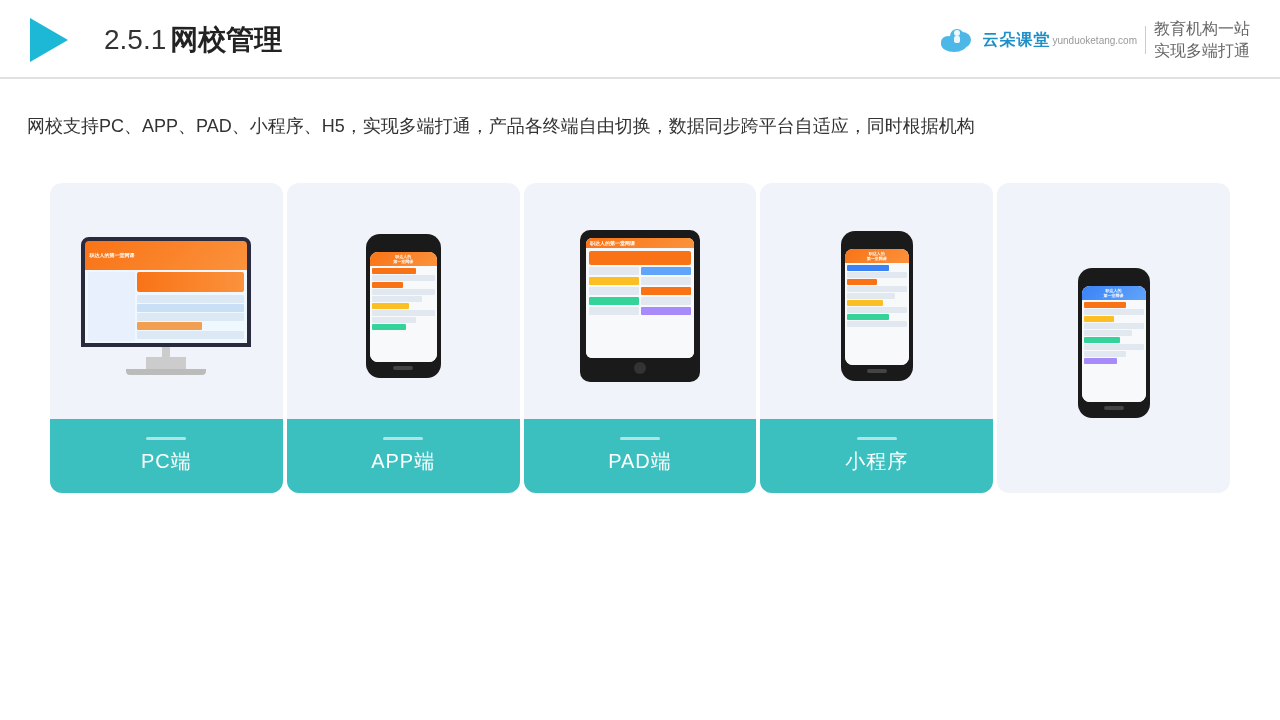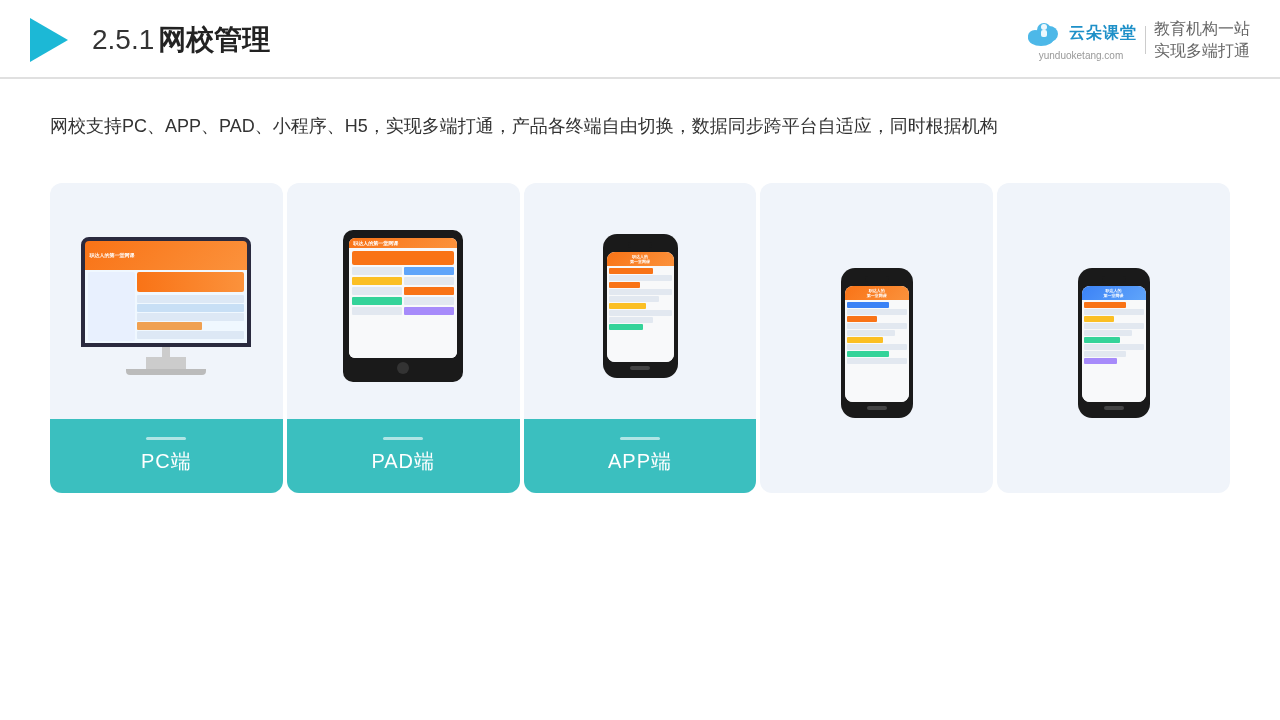--- a/index.html
+++ b/index.html
@@ -34,26 +34,27 @@
     }
     .header-title {
       font-size: 28px;
       font-weight: 600;
       color: #222;
     }
     .header-title span.num {
       font-weight: 400;
       color: #333;
       margin-right: 4px;
+      margin-left: 12px;
     }
 
     
     .logo-area {
       display: flex;
-      flex-direction: column;
+      flex-direction: row;
       align-items: center;
       gap: 2px;
     }
     .logo-cloud {
       display: flex;
       align-items: center;
       gap: 6px;
     }
     .logo-text-cn {
       font-size: 16px;
@@ -73,32 +74,32 @@
       line-height: 1.4;
       text-align: center;
     }
     .logo-url {
       font-size: 10px;
       color: #999;
     }
 
     
     .description {
-      padding: 30px 50px 10px 50px;
+      padding: 30px 50px 10px 27px;
       font-size: 18px;
       color: #333;
       line-height: 1.9;
     }
 
     
     .cards-container {
       display: flex;
       gap: 4px;
       padding: 30px 50px 20px 50px;
-      justify-content: flex-end;
+      justify-content: center;
     }
 
     .card {
       background: #f0f4fa;
       border-radius: 12px;
       flex: 1;
       display: flex;
       flex-direction: column;
       align-items: center;
       overflow: hidden;
@@ -418,20 +419,49 @@
       </div>
     </div>
     <div class="card-label">
       <div class="card-label-divider"></div>
       <span>PC端</span>
     </div>
   </div>
 
   <div class="card">
     <div class="card-image-area">
+      <div class="phone-mockup">
+        <div class="phone-notch"></div>
+        <div class="phone-screen">
+          <div class="phone-top-orange">
+            <div class="phone-top-text">职达人的<br>第一堂网课</div>
+          </div>
+          <div class="phone-bottom-content">
+            <div class="phone-row-orange"></div>
+            <div class="phone-row"></div>
+            <div class="phone-row" style="background:#f97316;width:50%"></div>
+            <div class="phone-row"></div>
+            <div class="phone-row" style="width:80%"></div>
+            <div class="phone-row" style="background:#fbbf24;width:60%"></div>
+            <div class="phone-row"></div>
+            <div class="phone-row" style="width:70%"></div>
+            <div class="phone-row" style="background:#34d399;width:55%"></div>
+          </div>
+        </div>
+        <div class="phone-home"></div>
+      </div>
+    </div>
+    <div class="card-label">
+      <div class="card-label-divider"></div>
+      <span>APP端</span>
+    </div>
+  </div>
+
+  <div class="card">
+    <div class="card-image-area">
       <div class="tablet-mockup">
         <div class="tablet-screen">
           <div class="tablet-top-bar">
             <div class="tablet-top-text">职达人的第一堂网课</div>
           </div>
           <div class="tablet-content">
             <div class="tablet-row" style="background:#f97316;height:14px;border-radius:2px"></div>
             <div style="display:flex;gap:2px;flex:1">
               <div style="flex:1;display:flex;flex-direction:column;gap:2px">
                 <div class="tablet-row"></div>
@@ -454,69 +484,44 @@
       </div>
     </div>
     <div class="card-label">
       <div class="card-label-divider"></div>
       <span>PAD端</span>
     </div>
   </div>
 
   <div class="card">
     <div class="card-image-area">
-      <div class="phone-mockup">
-        <div class="phone-notch"></div>
-        <div class="phone-screen">
-          <div class="phone-top-orange">
-            <div class="phone-top-text">职达人的<br>第一堂网课</div>
-          </div>
-          <div class="phone-bottom-content">
-            <div class="phone-row-orange"></div>
-            <div class="phone-row"></div>
-            <div class="phone-row" style="background:#f97316;width:50%"></div>
-            <div class="phone-row"></div>
-            <div class="phone-row" style="width:80%"></div>
-            <div class="phone-row" style="background:#fbbf24;width:60%"></div>
-            <div class="phone-row"></div>
-            <div class="phone-row" style="width:70%"></div>
-            <div class="phone-row" style="background:#34d399;width:55%"></div>
-          </div>
-        </div>
-        <div class="phone-home"></div>
-      </div>
-    </div>
-    <div class="card-label">
-      <div class="card-label-divider"></div>
-      <span>APP端</span>
-    </div>
-  </div>
-
-  <div class="card">
-    <div class="card-image-area">
       <div class="phone-mockup" style="width:72px;min-height:150px">
         <div class="phone-notch"></div>
         <div class="phone-screen">
           <div class="phone-top-orange">
             <div class="phone-top-text">职达人的<br>第一堂网课</div>
           </div>
           <div class="phone-bottom-content">
             <div class="phone-row-orange" style="background:#3b82f6"></div>
             <div class="phone-row"></div>
             <div class="phone-row" style="background:#f97316;width:50%"></div>
             <div class="phone-row"></div>
             <div class="phone-row" style="width:80%"></div>
             <div class="phone-row" style="background:#fbbf24;width:60%"></div>
             <div class="phone-row"></div>
             <div class="phone-row" style="width:70%;background:#34d399"></div>
             <div class="phone-row"></div>
           </div>
         </div>
         <div class="phone-home"></div>
       </div>
+    </div>
+    <div class="card-label">
+      <div class="card-label-divider"></div>
+      <span>小程序</span>
     </div>
   </div>
 
   <div class="card">
     <div class="card-image-area">
       <div class="phone-mockup" style="width:72px;min-height:150px">
         <div class="phone-notch"></div>
         <div class="phone-screen">
           <div class="phone-top-orange" style="background:linear-gradient(135deg,#3b82f6,#60a5fa)">
             <div class="phone-top-text">职达人的<br>第一堂网课</div>

